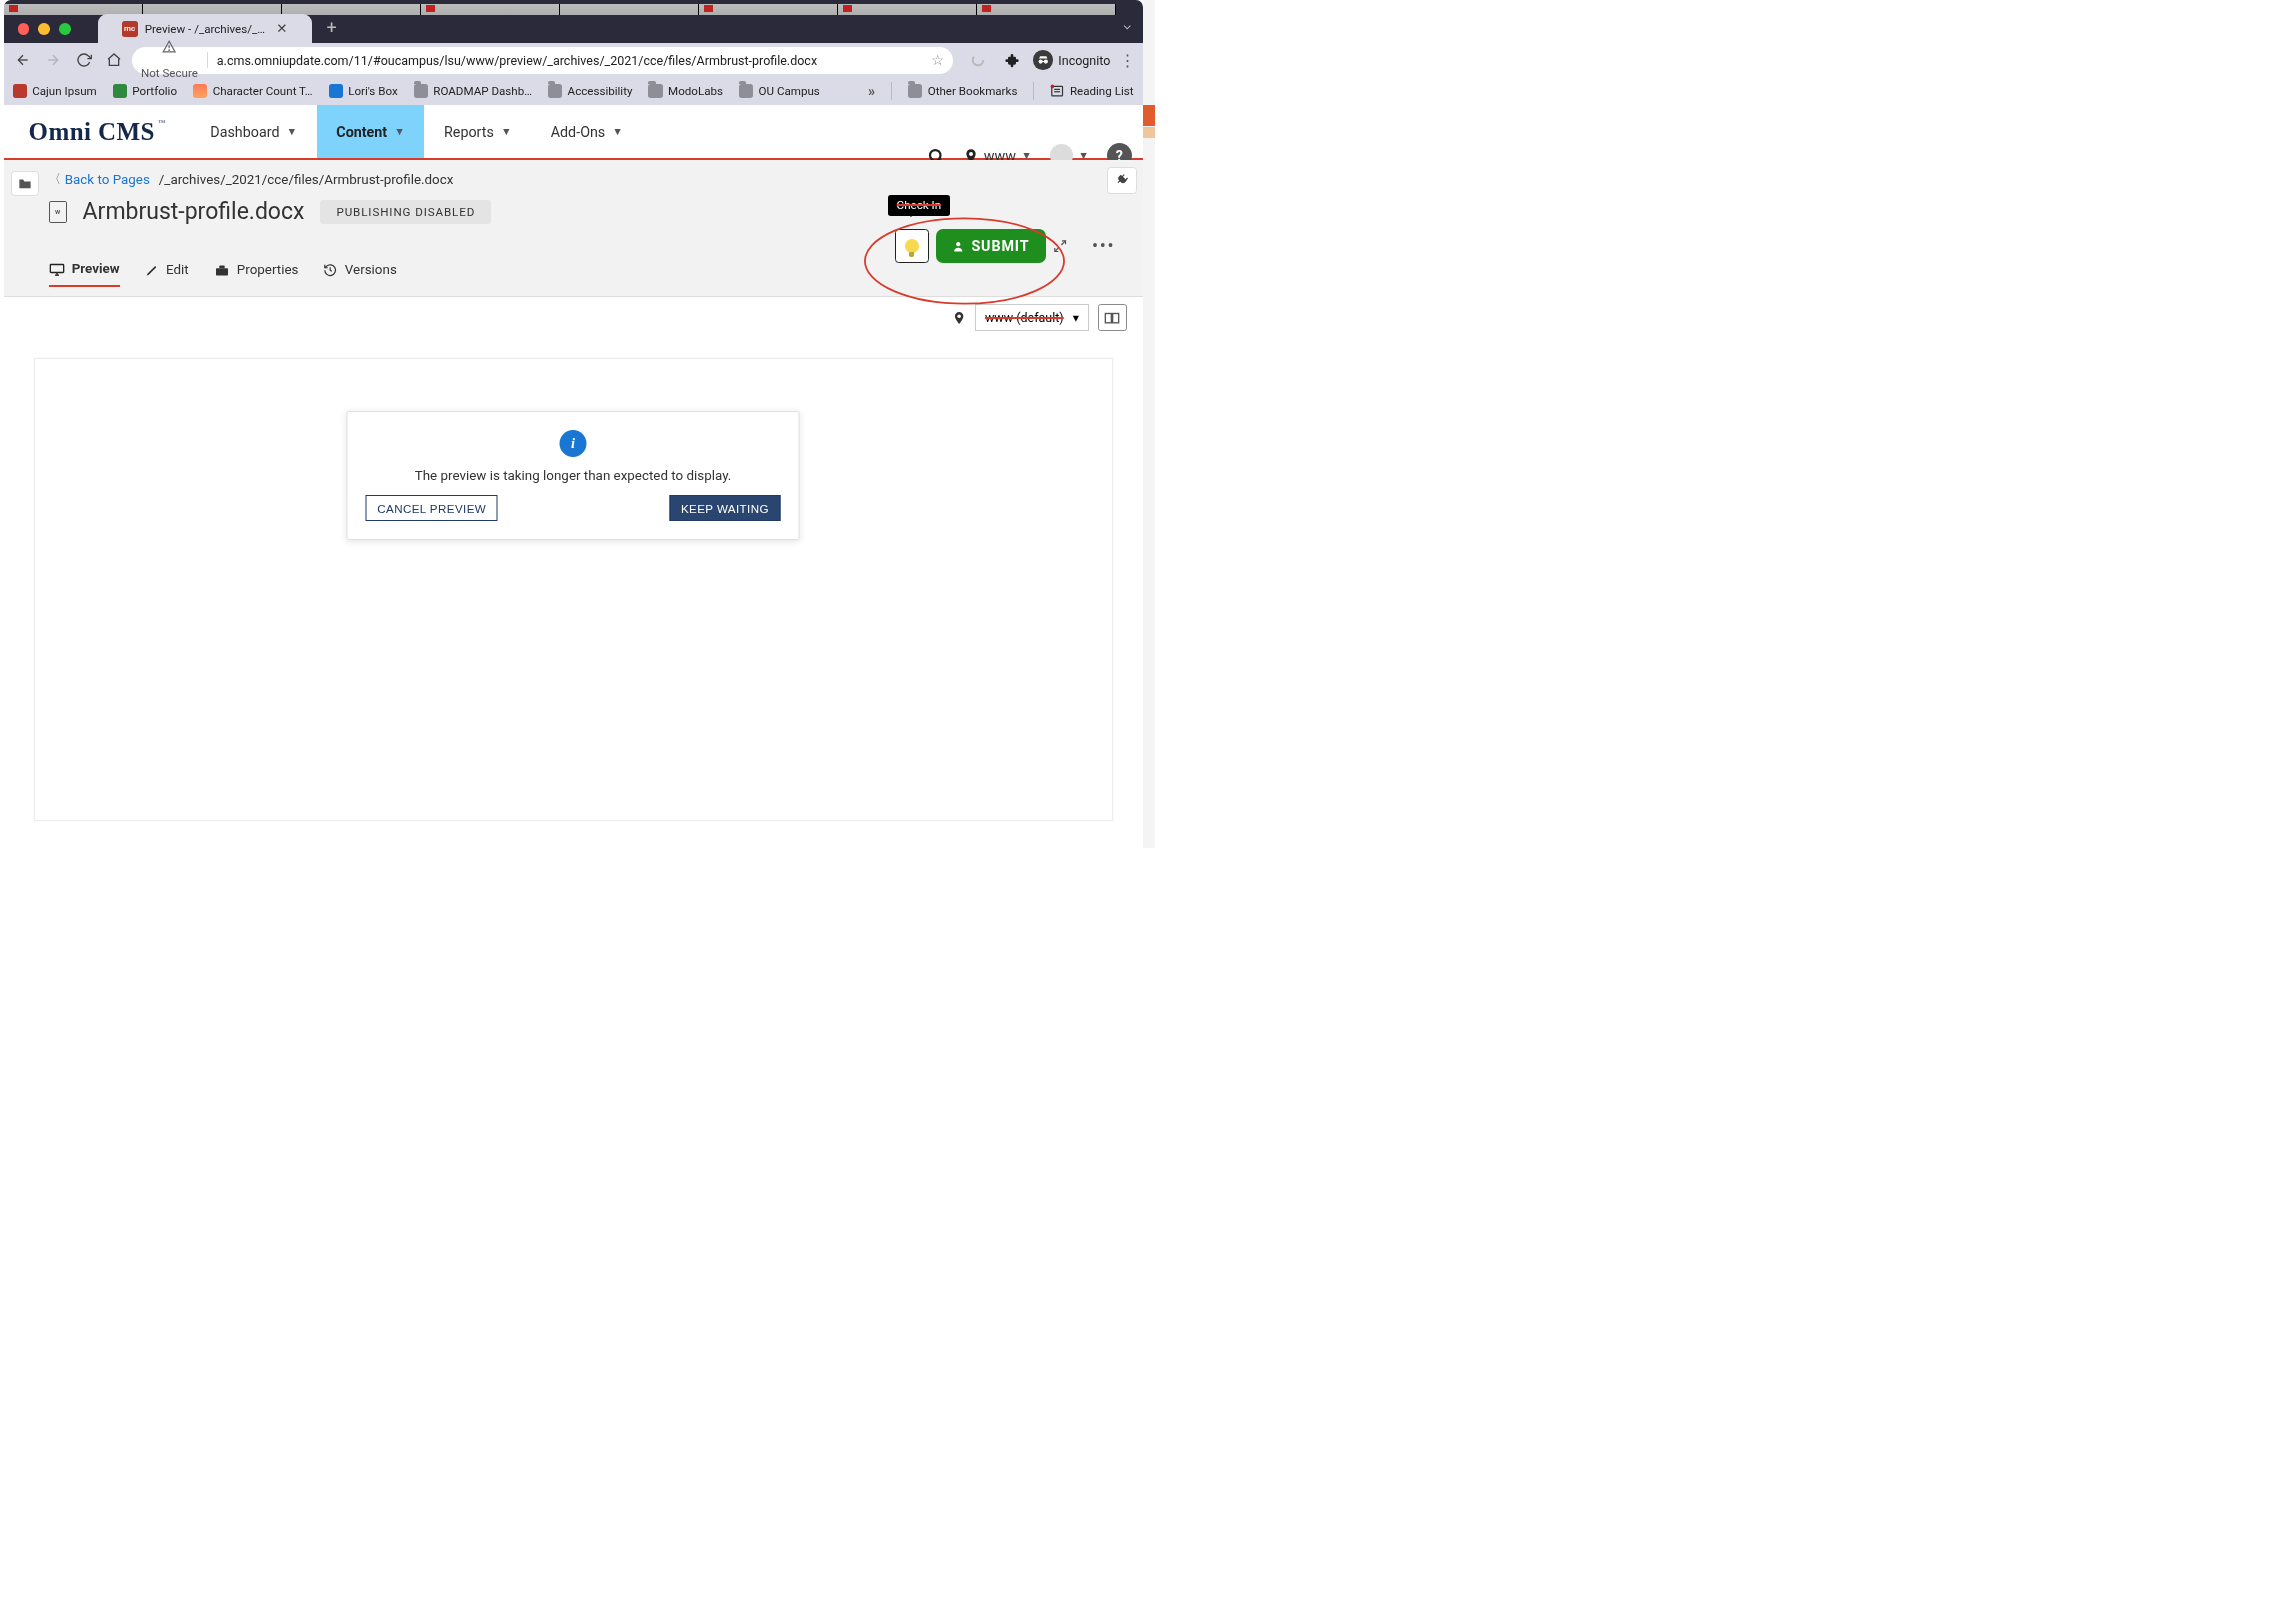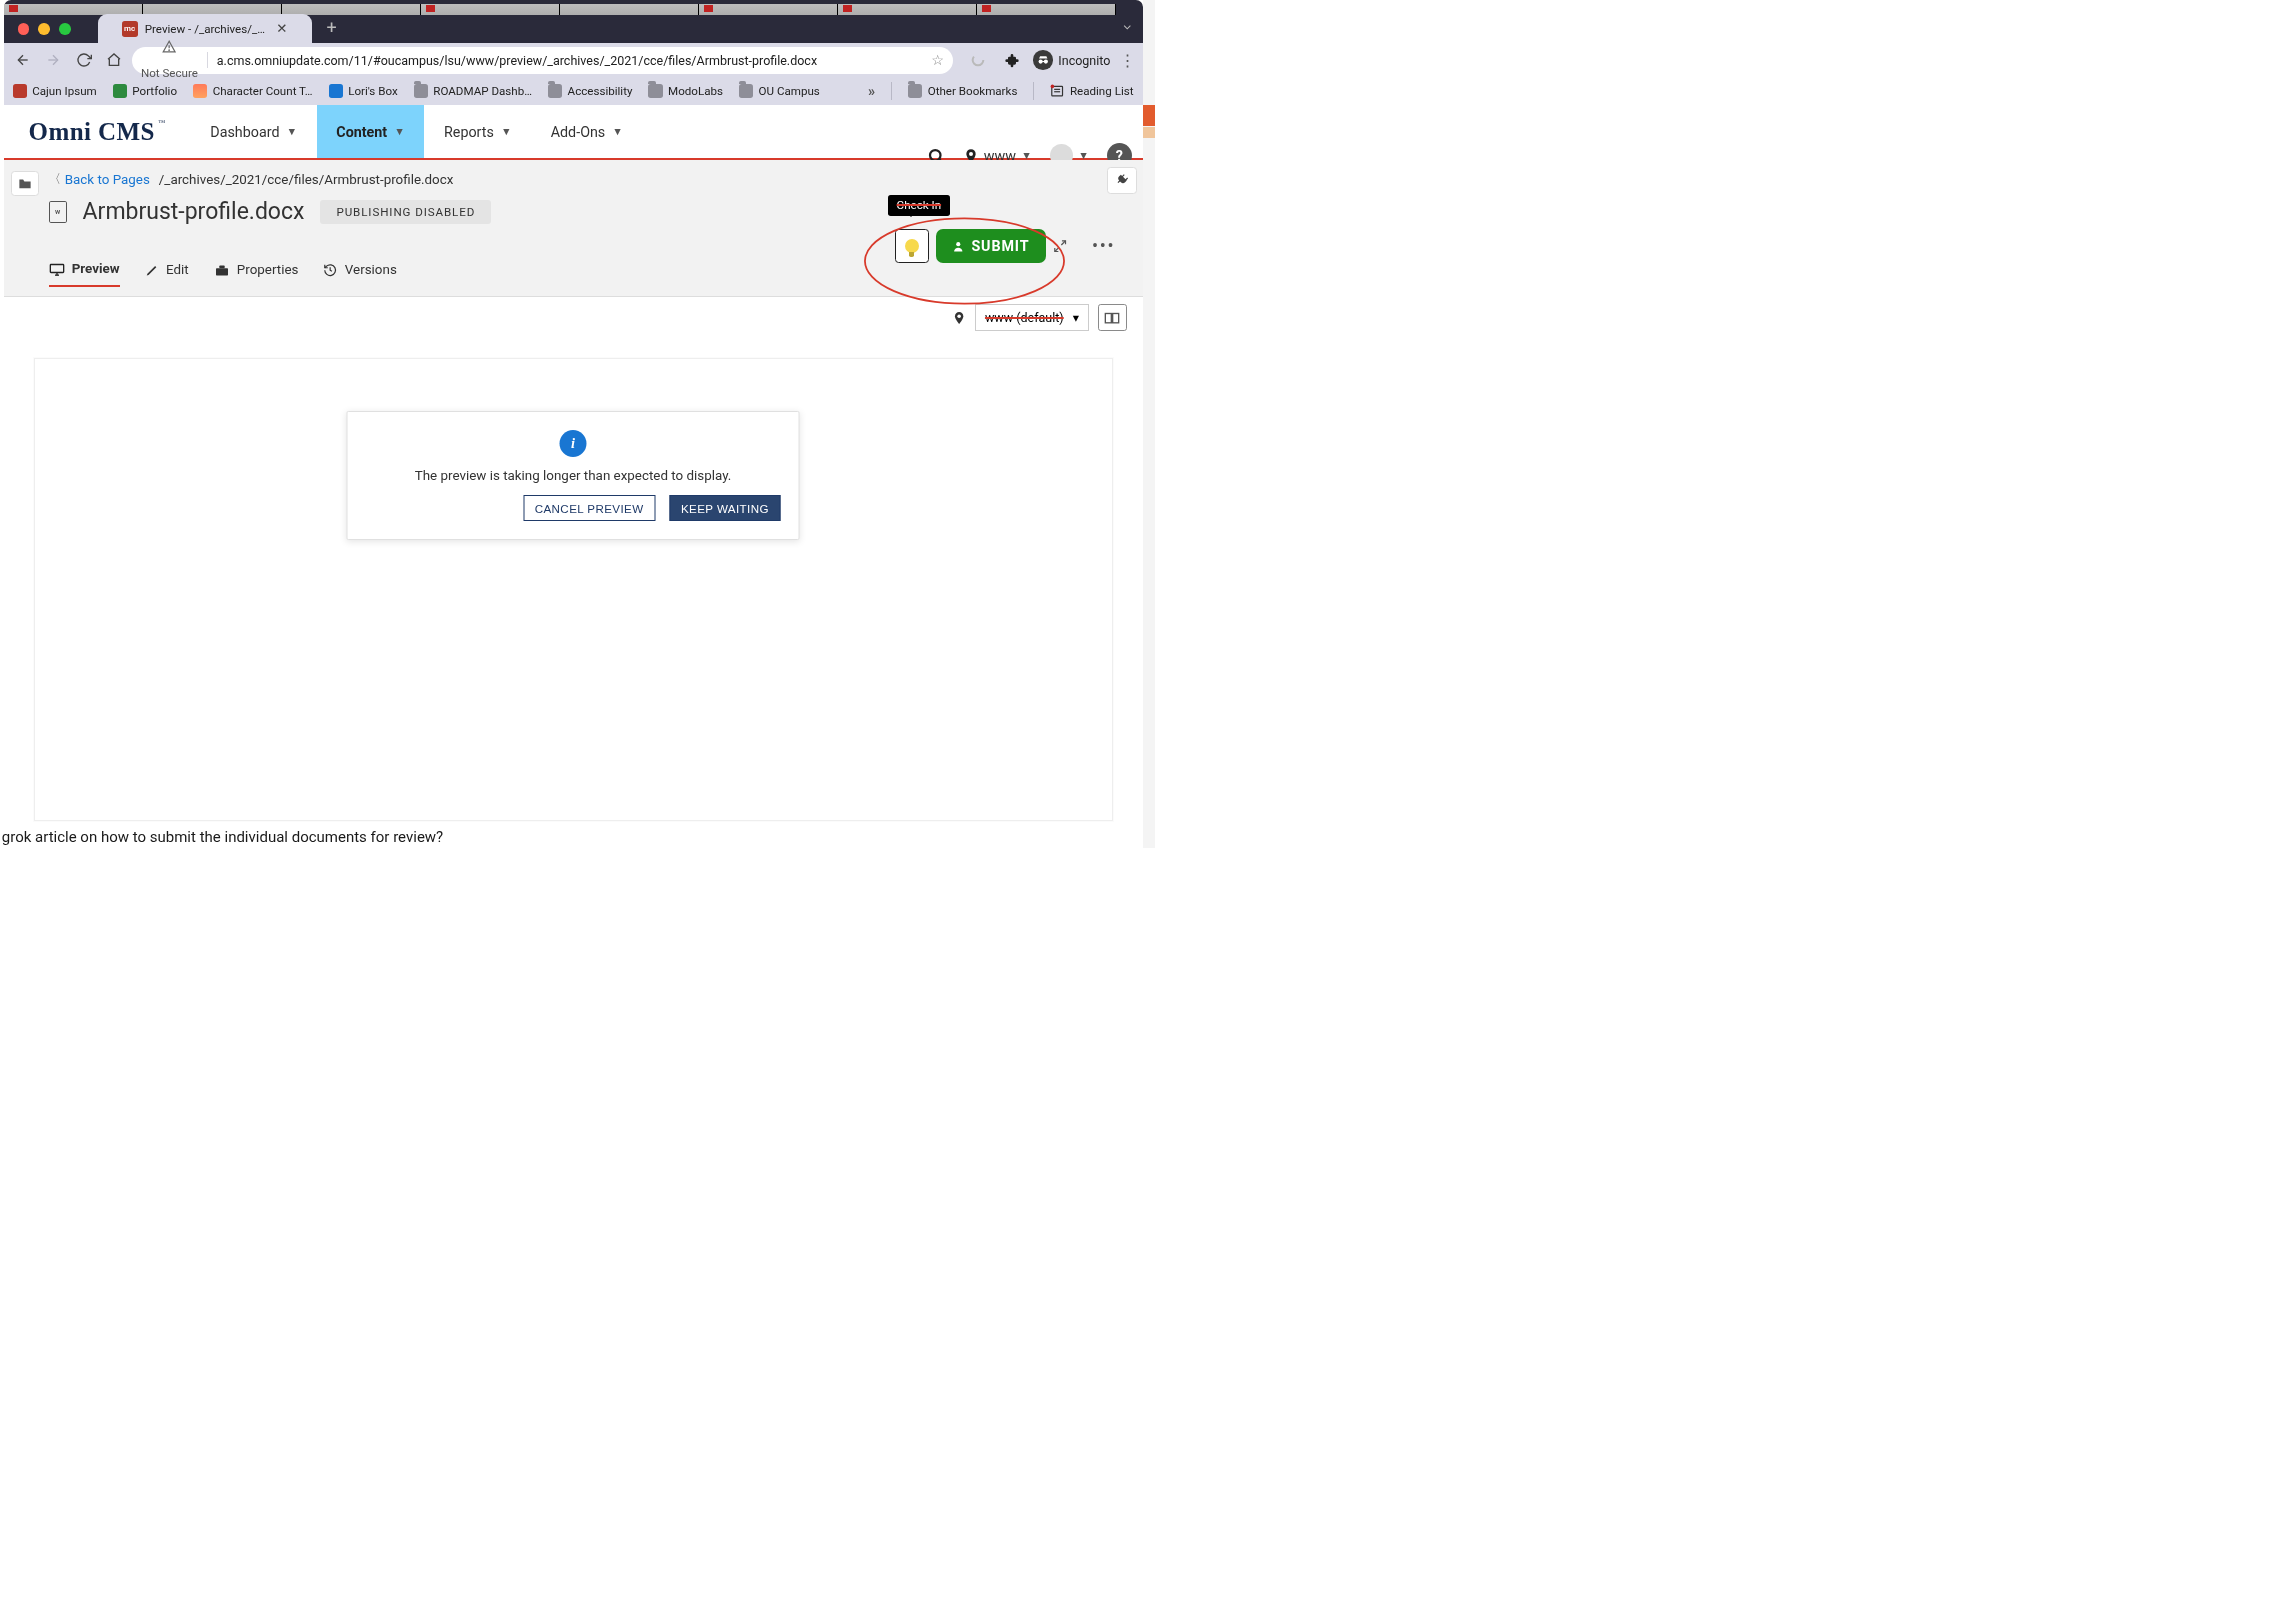--- a/index.html
+++ b/index.html
@@ -111,21 +111,21 @@
   .prev-toolbar { background: #fff; border-top: 0.9px solid #ddd; display: flex; align-items:center; justify-content: flex-end; padding: 7.1px 16px; gap: 9px; }
   .site-select { display: flex; align-items: center; gap: 9px; border: 0.9px solid #ccc; height: 27px; padding: 0 9px; background: #fff; cursor:pointer; font-size: 12.5px; }
   .site-select .lbl { text-decoration: line-through; text-decoration-color: #d83a2b; text-decoration-thickness: 1.8px; }
   .compare-btn { width: 28.5px; height: 27px; border: 0.9px solid #8a8a8a; border-radius: 2.7px; display:flex; align-items:center; justify-content:center; cursor:pointer; color:#555; }
 
   
   .preview-pane { margin: 19.6px 30px; background: #fff; border: 0.9px solid #eee; min-height: 463px; position: relative; box-shadow: 0 0 0 0.9px rgba(0,0,0,0.02); }
   .modal-card { position: absolute; top: 52px; left: 50%; transform: translateX(-50%); width: 453px; border: 0.9px solid #e0e0e0; border-radius: 1.8px; box-shadow: 0 1.8px 7.1px rgba(0,0,0,0.10); padding: 18px; text-align: center; background: #fff; }
   .info-icon { width: 27px; height: 27px; border-radius: 50%; background: #1976d2; color: #fff; display:inline-flex; align-items:center; justify-content:center; font-weight: 700; font-size: 14.3px; font-style: italic; font-family: Georgia, serif; }
   .modal-msg { margin-top: 10.7px; font-size: 13.4px; color: #333; }
-  .modal-btns { margin-top: 12.5px; display: flex; justify-content: flex-end; gap: 14px; }
+  .modal-btns { margin-top: 12.5px; display: flex; justify-content: space-between; gap: 2px; }
   .btn-outline { border: 0.9px solid #1f3a68; color: #1f3a68; background: #fff; padding: 5.3px 10.7px; font-size: 11.6px; letter-spacing: 0.4px; cursor:pointer; }
   .btn-solid { border: 0.9px solid #1f3a68; background: #2a456f; color: #fff; padding: 5.3px 10.7px; font-size: 11.6px; letter-spacing: 0.4px; cursor:pointer; }
 
   
   .plug-btn { position: absolute; right: 5.3px; top: 7.1px; width: 30px; height: 27px; background: #fff; border: 0.9px solid #ddd; border-radius: 3.6px; display:flex; align-items:center; justify-content:center; color:#444; cursor:pointer; }
 
   
   .bottom-text { position: absolute; left: 0; bottom: 1.8px; width: 100%; font-size: 15px; color: #1a1a1a; padding-left: 1.8px; white-space: nowrap; overflow: hidden; }
 
   svg { display: block; }
@@ -450,15 +450,14 @@
         <span class="info-icon">i</span>
         <div class="modal-msg">The preview is taking longer than expected to display.</div>
         <div class="modal-btns">
           <button class="btn-outline">CANCEL PREVIEW</button>
           <button class="btn-solid">KEEP WAITING</button>
         </div>
       </div>
     </div>
   </div>
 
-  <div class="bottom-text">grok article on how to submit the individual documents for review?</div>
 </div>
 
 
 </body></html>

